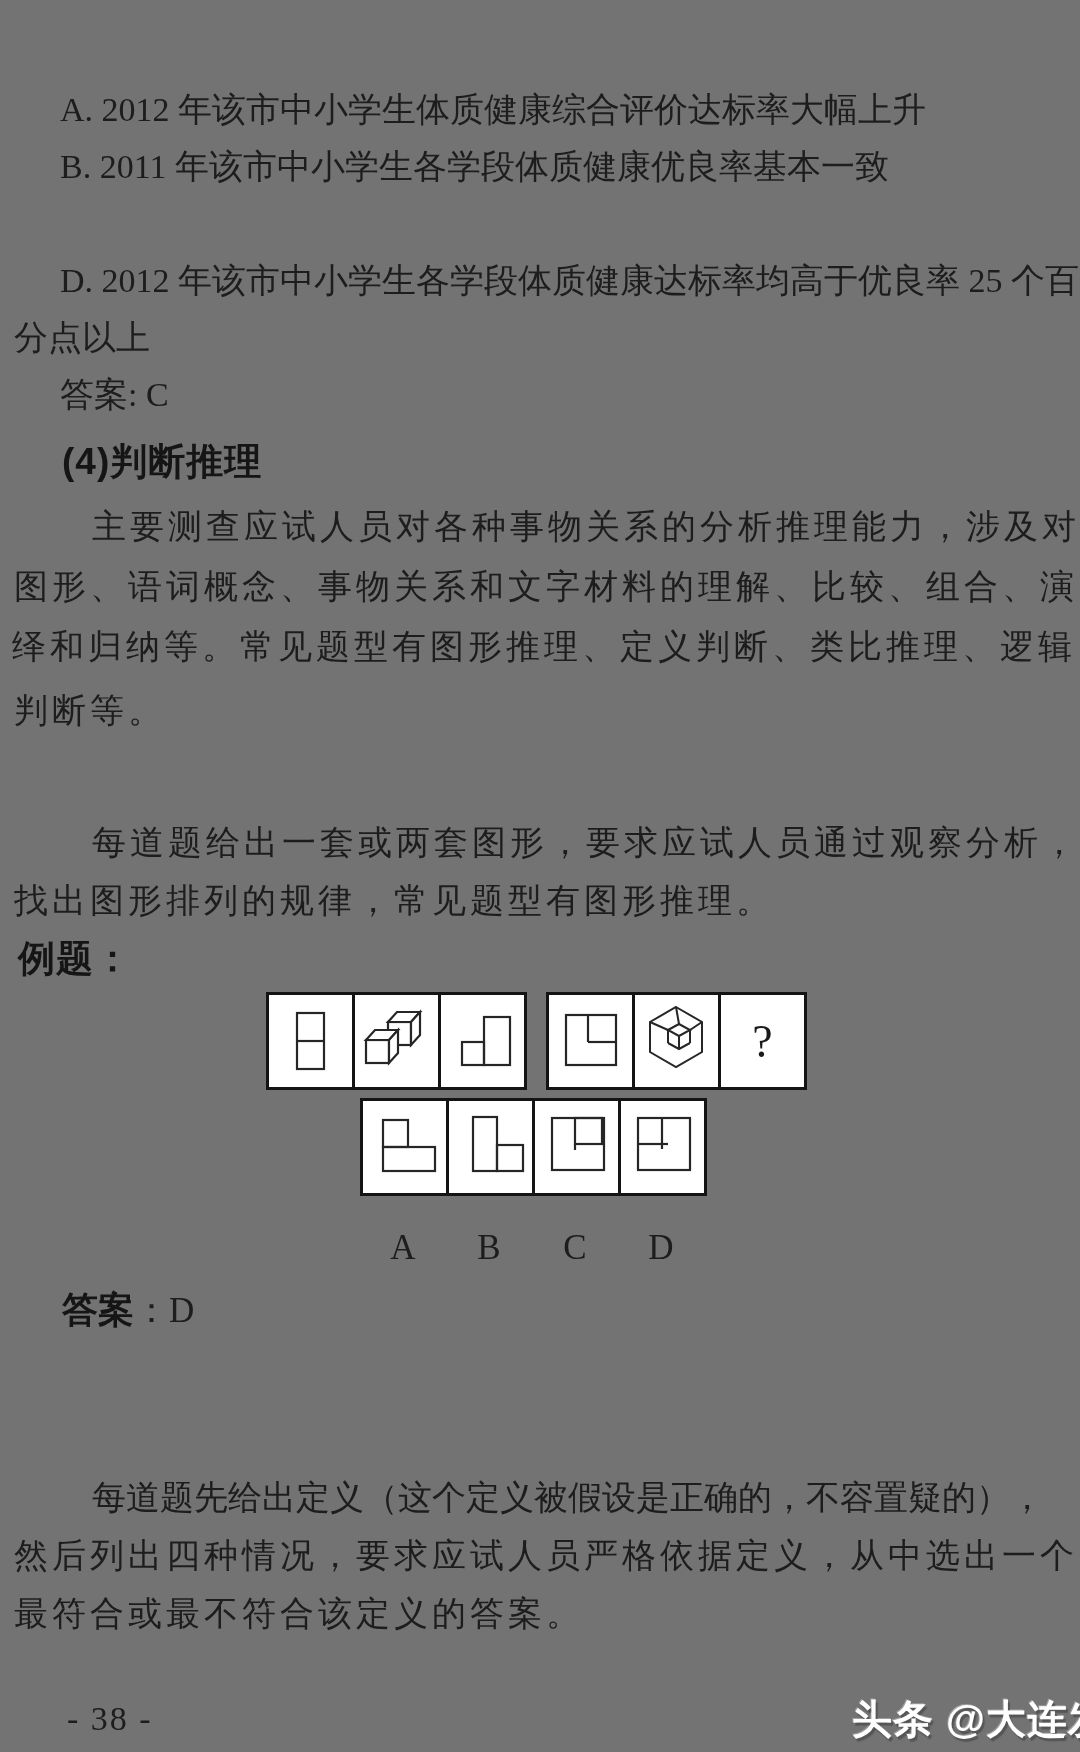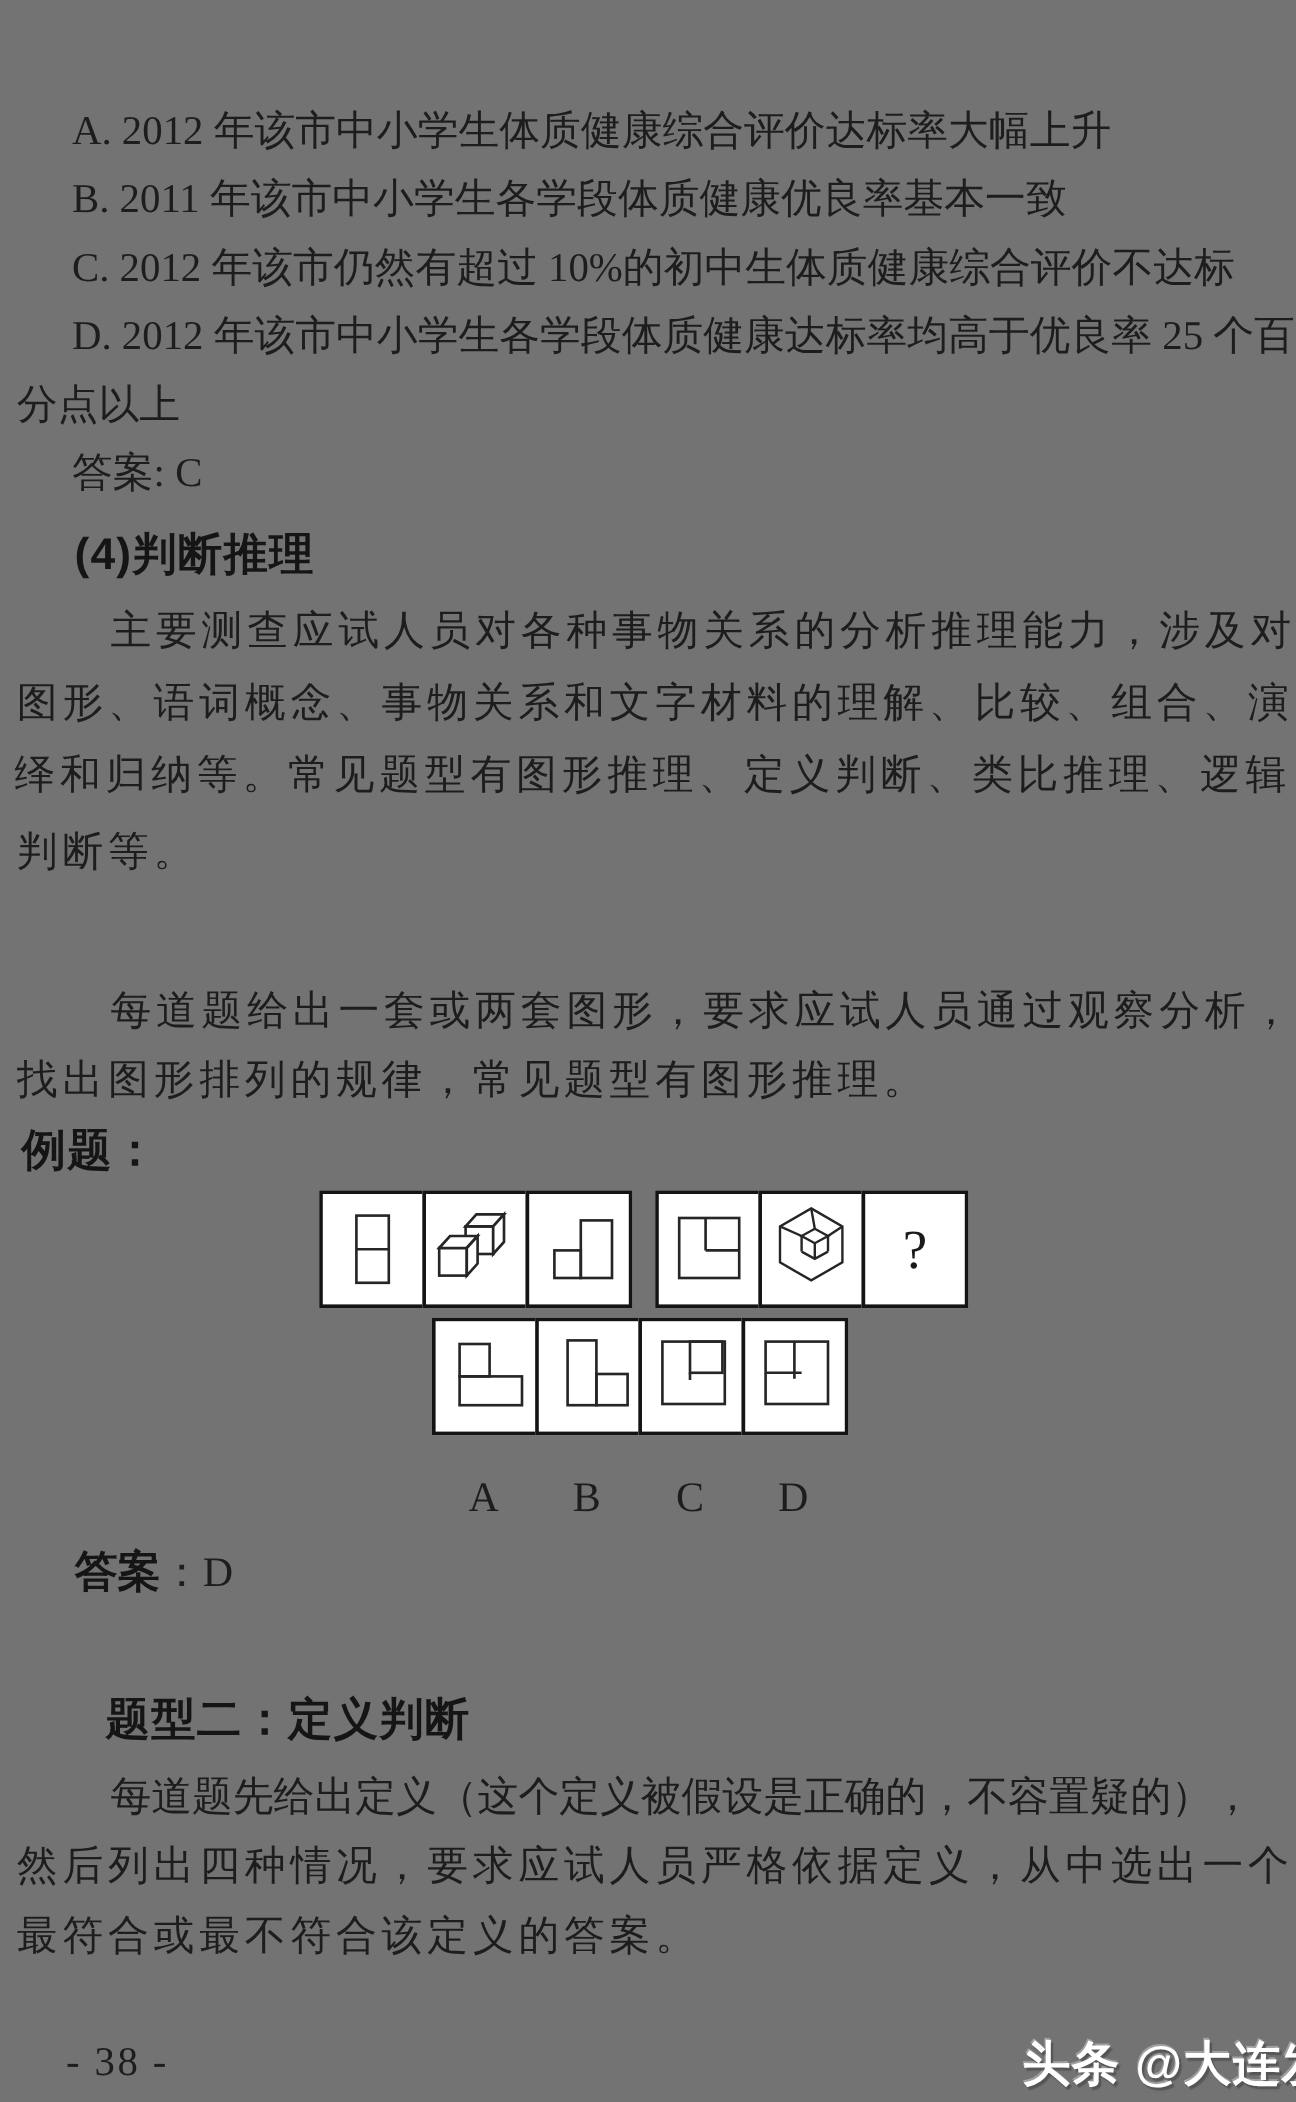--- a/index.html
+++ b/index.html
@@ -21,35 +21,34 @@
   .cell{
     box-sizing:border-box;width:89px;height:98px;border:3px solid #141414;
     background:#fff;display:flex;align-items:center;justify-content:center;
   }
   .cell + .cell{margin-left:-3px;}
   .cell svg{display:block;}
   .qmark{font-size:46px;font-family:"Liberation Serif","DejaVu Serif",serif;color:#1a1a1a;}
   .figlabels span{
     display:inline-block;width:86px;text-align:center;font-size:35px;color:#1d1d1d;
   }
-  .pagenum{font-size:34px;letter-spacing:2px;}
+  .pagenum{font-size:34px;letter-spacing:2px;margin-left:12px;}
   .watermark{
     font-family:"Liberation Sans","DejaVu Sans",sans-serif;font-weight:700;
     font-size:40px;color:#ffffff;letter-spacing:1px;
     text-shadow:2px 3px 1px rgba(80,80,80,0.85), -1px -1px 0 rgba(190,190,190,0.6);
   }
 </style>
 </head>
 <body>
 
 <div class="page">
 
   <div class="abs body-line" style="top:85px;left:60px">A. 2012 年该市中小学生体质健康综合评价达标率大幅上升</div>
   <div class="abs body-line" style="top:142px;left:60px">B. 2011 年该市中小学生各学段体质健康优良率基本一致</div>
-  <div class="abs body-line" style="top:199px;left:60px">C. 2012 年该市仍然有超过 10%的初中生体质健康综合评价不达标</div>
   <div class="abs body-line" style="top:256px;left:60px">D. 2012 年该市中小学生各学段体质健康达标率均高于优良率 25 个百</div>
   <div class="abs body-line" style="top:313px;left:14px">分点以上</div>
   <div class="abs body-line" style="top:370px;left:60px">答案: C</div>
 
   <div class="abs h" style="top:437px;left:62px">(4)判断推理</div>
 
   <div class="abs body-line ls4" style="top:502px;left:92px">主要测查应试人员对各种事物关系的分析推理能力，涉及对</div>
   <div class="abs body-line ls4" style="top:562px;left:14px">图形、语词概念、事物关系和文字材料的理解、比较、组合、演</div>
   <div class="abs body-line ls4" style="top:622px;left:12px">绎和归纳等。常见题型有图形推理、定义判断、类比推理、逻辑</div>
   <div class="abs body-line ls4" style="top:686px;left:14px">判断等。</div>
@@ -158,21 +157,20 @@
   </div>
 
   <div class="abs figlabels" style="top:1228px;left:360px">
     <span>A</span><span>B</span><span>C</span><span>D</span>
   </div>
 
   <div class="abs" style="top:1286px;left:62px">
     <span class="blabel">答案</span><span class="serif">：D</span>
   </div>
 
-  <div class="abs h" style="top:1408px;left:88px">题型二：定义判断</div>
   <div class="abs body-line" style="top:1473px;left:92px">每道题先给出定义（这个定义被假设是正确的，不容置疑的），</div>
   <div class="abs body-line ls4" style="top:1531px;left:14px">然后列出四种情况，要求应试人员严格依据定义，从中选出一个</div>
   <div class="abs body-line ls4" style="top:1589px;left:14px">最符合或最不符合该定义的答案。</div>
 
   <div class="abs pagenum" style="top:1700px;left:55px">- 38 -</div>
   <div class="abs watermark" style="top:1692px;left:852px">头条 @大连发布</div>
 
 </div>
 
 </body></html>

